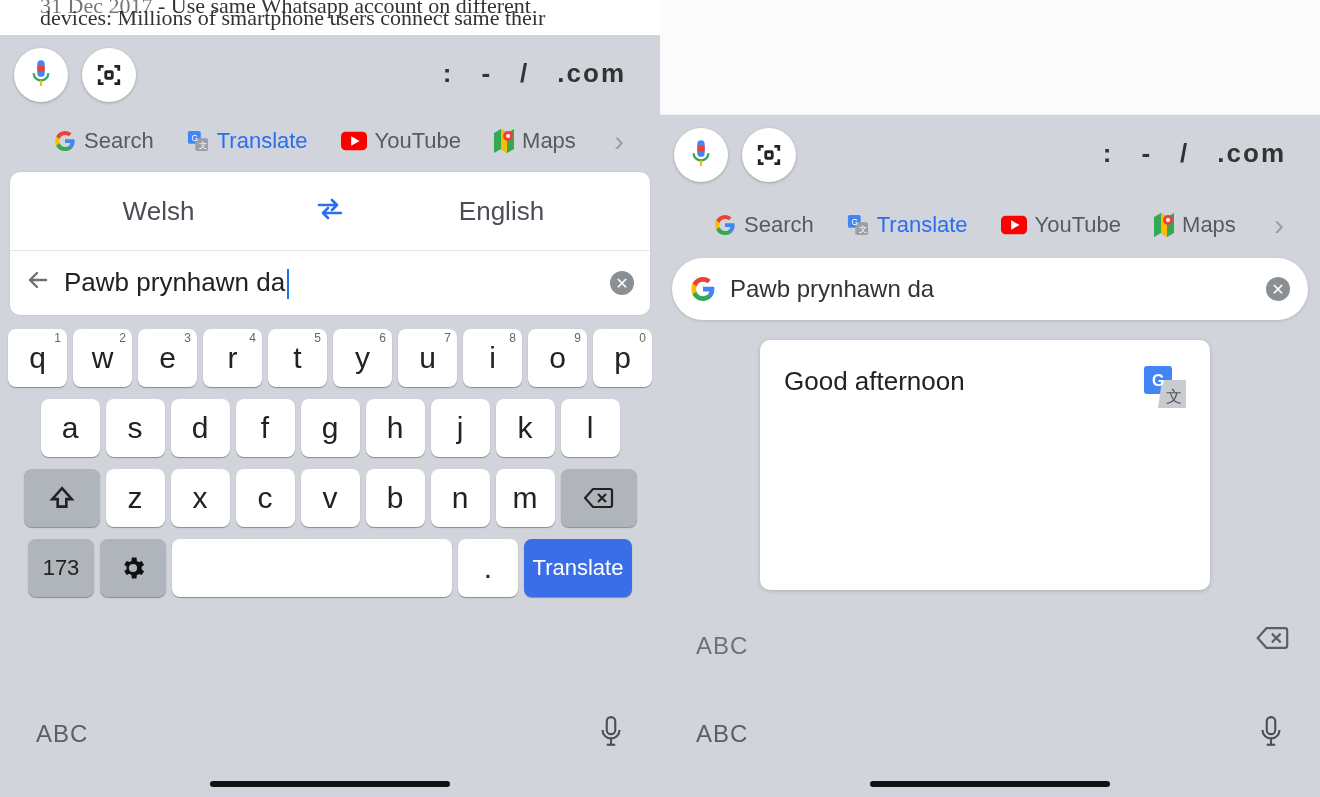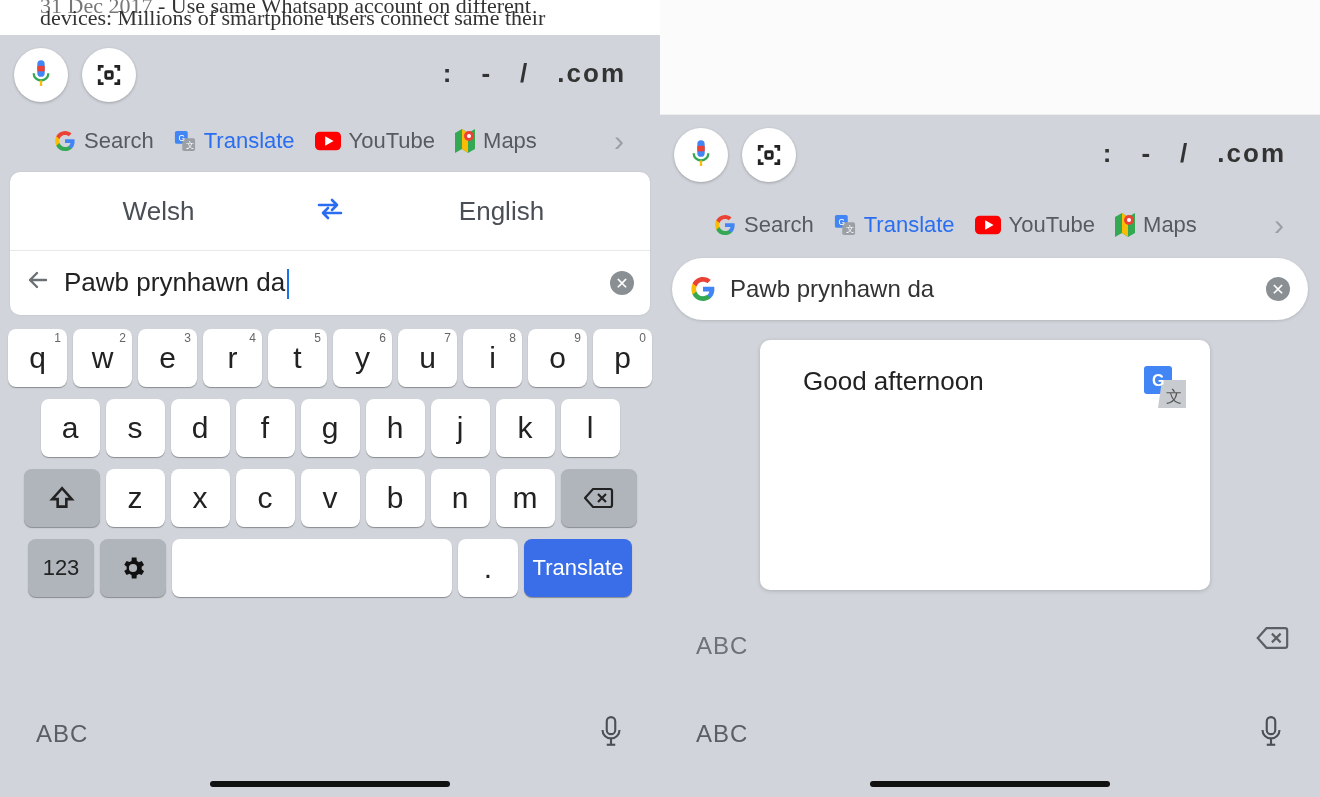--- a/index.html
+++ b/index.html
@@ -19,21 +19,21 @@
   .right .circle-row { top: 128px; }
   .circle-btn { width: 54px; height: 54px; background: #fff; border-radius: 50%; box-shadow: 0 1px 3px rgba(0,0,0,0.25); display:flex; align-items:center; justify-content:center; font-size:26px; }
 
   
   .symrow { position: absolute; top: 0; right: 20px; display: flex; align-items:center; font-size: 26px; color:#333; letter-spacing: 2px; }
   .left .symrow { top: 58px; }
   .right .symrow { top: 138px; }
   .symrow span { padding: 0 14px; font-weight: 600; }
 
   
-  .shortcuts { position:absolute; left:0; right:8px; display:flex; align-items:center; gap: 20px; padding: 0 28px 0 54px; font-size: 22px; color:#575b5f; }
+  .shortcuts { position:absolute; left:0; right:8px; display:flex; align-items:center; gap: 33px; padding: 0 28px 0 54px; font-size: 22px; color:#575b5f; }
   .left .shortcuts { top: 124px; }
   .right .shortcuts { top: 208px; }
   .shortcut { display:flex; align-items:center; gap:8px; }
   .shortcut.active { color:#2a6df0; }
   .chev { margin-left:auto; color:#9aa0a6; font-size:30px; }
 
   
   .langcard { position:absolute; top:172px; left:10px; right:10px; background:#fff; border-radius:10px; box-shadow:0 0 2px rgba(0,0,0,0.12); }
   .langrow { display:flex; align-items:center; height:78px; }
   .langside { flex:1; text-align:center; font-size:26px; color:#4a4f55; }
@@ -45,21 +45,21 @@
   .caret { display:inline-block; width:2px; height:30px; background:#1a73e8; vertical-align:middle; margin-left:2px; }
   .clear { width:24px; height:24px; border-radius:50%; background:#8a8f94; color:#fff; display:flex; align-items:center; justify-content:center; font-size:16px; }
 
   
   .right .topwhite { position:absolute; top:0; left:0; right:0; height:115px; background:#fbfbfb; border-bottom:1px solid #eee; }
 
   .right .searchbar { position:absolute; top:258px; left:12px; right:12px; height:62px; background:#fff; border-radius:31px; box-shadow:0 1px 3px rgba(0,0,0,0.15); display:flex; align-items:center; padding:0 18px; gap:14px; }
   .right .searchbar .text { flex:1; font-size:24px; color:#333; }
 
   .right .resultcard { position:absolute; top:340px; left:100px; width:450px; height:250px; background:#fff; border-radius:10px; box-shadow:0 1px 4px rgba(0,0,0,0.18); padding:26px 24px; }
-  .resultcard .bigtext { font-size:26px; color:#222;margin-left:19px; }
+  .resultcard .bigtext { font-size:26px; color:#222; }
   .resultcard .subtext { font-size:18px; color:#777; margin-top:10px; }
   .gt-icon { position:absolute; top:24px; right:22px; }
 
   
   .kbd { position:absolute; top:326px; left:0; right:0; bottom:0; background:#d1d5db; padding-top:3px; }
   .krow { display:flex; justify-content:center; gap:6px; margin-bottom:12px; padding:0 4px; }
   .key { background:#fff; border-radius:8px; box-shadow:0 1px 1px rgba(0,0,0,0.35); height:58px; display:flex; align-items:center; justify-content:center; font-size:30px; color:#222; position:relative; }
   .key .num { position:absolute; top:2px; right:6px; font-size:12px; color:#666; }
   .r1 .key { width:59px; }
   .r2 .key { width:59px; }
@@ -246,21 +246,21 @@
         <div class="key">n</div>
         <div class="key">m</div>
         <div class="key wide">
           <svg width="30" height="22" viewBox="0 0 30 22" fill="none" stroke="#222" stroke-width="2.2">
               <path d="M9 2h17a2 2 0 0 1 2 2v14a2 2 0 0 1-2 2H9L1 11z"></path>
               <path d="M14 7l8 8M22 7l-8 8"></path>
             </svg>
         </div>
       </div>
       <div class="krow">
-        <div class="key k123">123</div>
+        <div class="key k123">173</div>
         <div class="key kgear">
           <svg width="28" height="28" viewBox="0 0 24 24" fill="#111">
               <path d="M19.4 13a7.4 7.4 0 0 0 0-2l2.1-1.6-2-3.4-2.5 1a7 7 0 0 0-1.7-1L15 3h-4l-.3 2.9a7 7 0 0 0-1.7 1l-2.5-1-2 3.4L6.6 11a7.4 7.4 0 0 0 0 2l-2.1 1.6 2 3.4 2.5-1a7 7 0 0 0 1.7 1L11 21h4l.3-2.9a7 7 0 0 0 1.7-1l2.5 1 2-3.4zM12 15.5A3.5 3.5 0 1 1 15.5 12 3.5 3.5 0 0 1 12 15.5z"></path>
             </svg>
         </div>
         <div class="key space-key"></div>
         <div class="key period-key">.</div>
         <div class="key translate-key">Translate</div>
       </div>
     </div>

